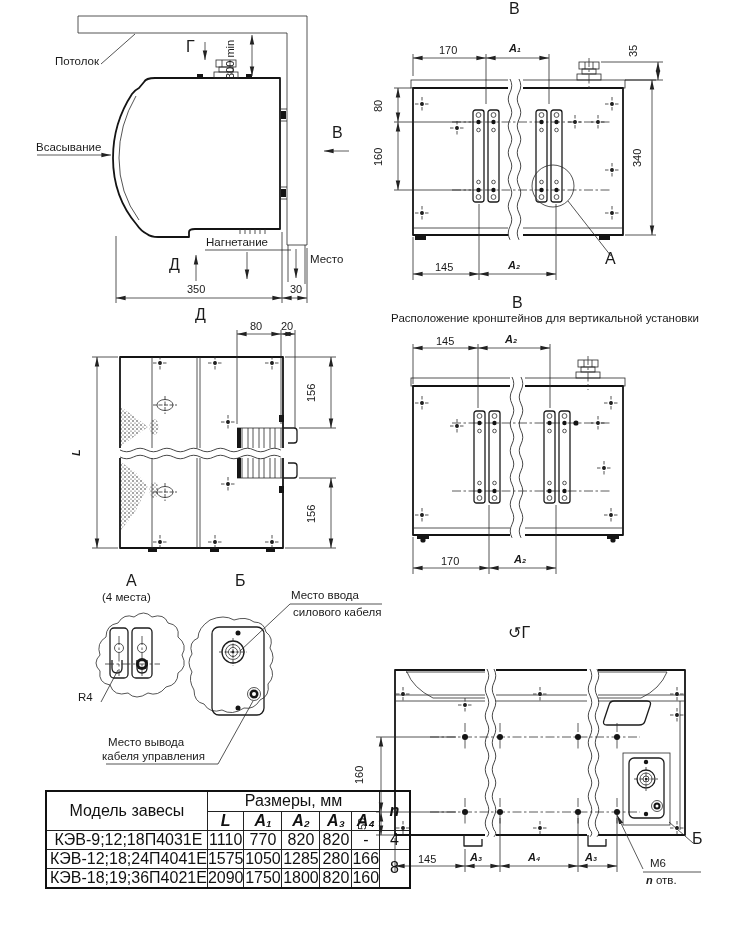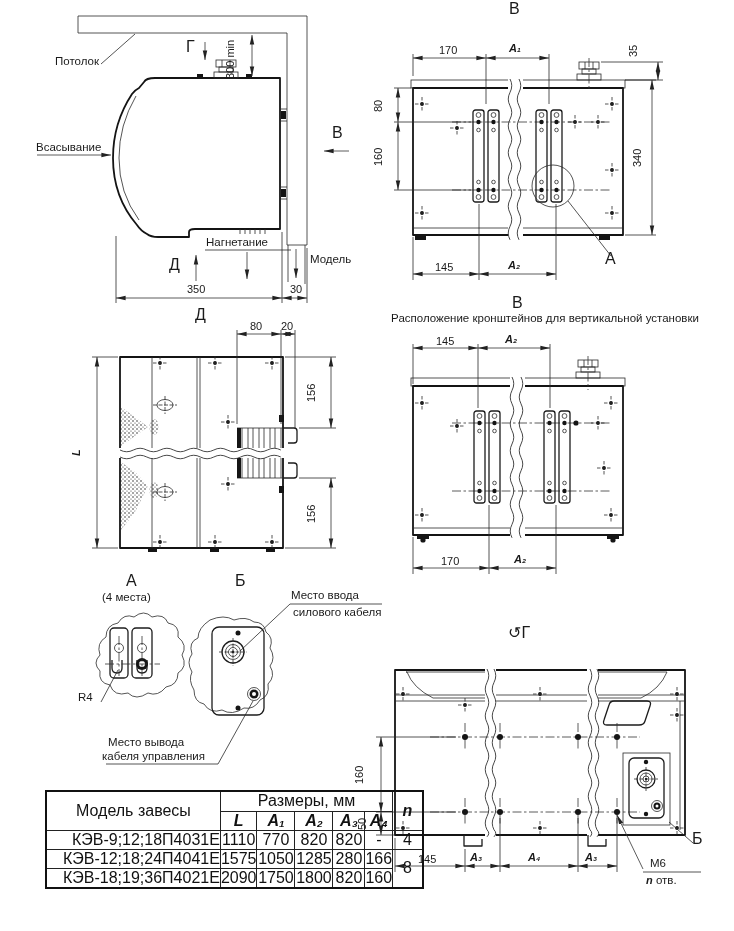--- a/index.html
+++ b/index.html
@@ -16,21 +16,21 @@
   .wht{fill:#ffffff;stroke:none;}
   .lbl{position:absolute;font-size:11.5px;line-height:12px;white-space:nowrap;color:#1a1a1a;}
   .num{font-size:11px;}
   .title{font-size:16px;line-height:17px;}
   .it{font-style:italic;font-weight:bold;font-size:11px;}
   .rot{transform:rotate(-90deg);transform-origin:0 100%;height:13px;}
   .ctr{text-align:center;}
   table.dims{position:absolute;left:45px;top:790px;border-collapse:collapse;table-layout:fixed;
              border:2px solid #111;font-size:16px;color:#111;}
   table.dims td{border:1px solid #222;text-align:center;padding:0;overflow:hidden;}
-  table.dims td.mdl{text-align:right;padding-left:16px;}
+  table.dims td.mdl{text-align:center;padding-left:3px;}
   table.dims td.ith{font-style:italic;font-weight:bold;}
 </style>
 </head>
 <body>
 
 <div class="page">
 
 <svg width="734" height="931" viewBox="0 0 734 931">
   <defs>
     <marker id="arr" viewBox="0 0 12 8" refX="12" refY="4" markerWidth="12" markerHeight="8" orient="auto-start-reverse">
@@ -304,21 +304,21 @@
   </g>
 </svg>
 
 <div class="lbl" style="left:55px;top:55px">Потолок</div>
 <div class="lbl title" style="left:186px;top:38px">Г</div>
 <div class="lbl num rot" style="left:237px;top:66px">300 min</div>
 <div class="lbl title" style="left:332px;top:124px">В</div>
 <div class="lbl" style="left:36px;top:141px">Всасывание</div>
 <div class="lbl" style="left:206px;top:236px">Нагнетание</div>
 <div class="lbl title" style="left:169px;top:256px">Д</div>
-<div class="lbl" style="left:310px;top:253px">Модель</div>
+<div class="lbl" style="left:310px;top:253px">Место</div>
 <div class="lbl num" style="left:187px;top:283px">350</div>
 <div class="lbl num" style="left:290px;top:283px">30</div>
 
 <div class="lbl title" style="left:509px;top:0px">В</div>
 <div class="lbl num" style="left:439px;top:44px">170</div>
 <div class="lbl it" style="left:509px;top:42px">A₁</div>
 <div class="lbl num rot" style="left:640px;top:44px">35</div>
 <div class="lbl num rot" style="left:385px;top:99px">80</div>
 <div class="lbl num rot" style="left:385px;top:153px">160</div>
 <div class="lbl num rot" style="left:644px;top:154px">340</div>

